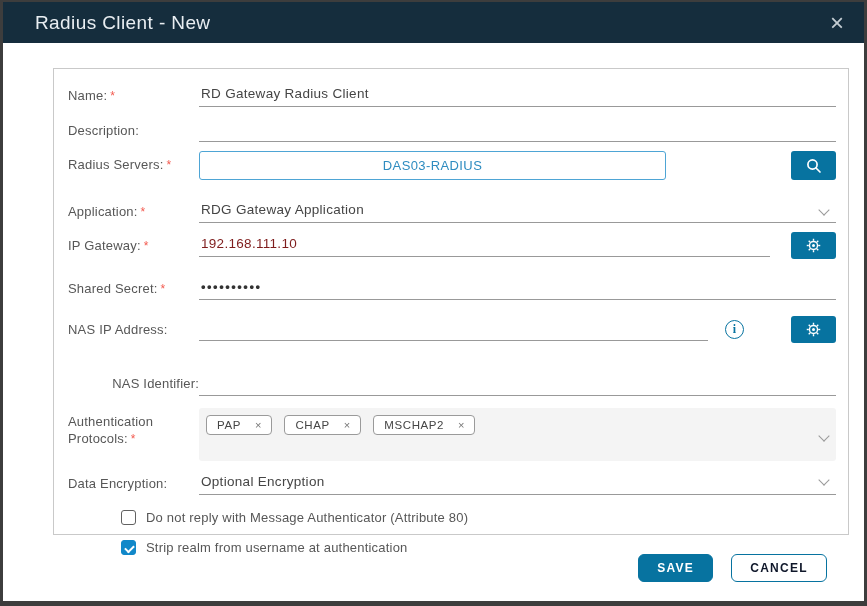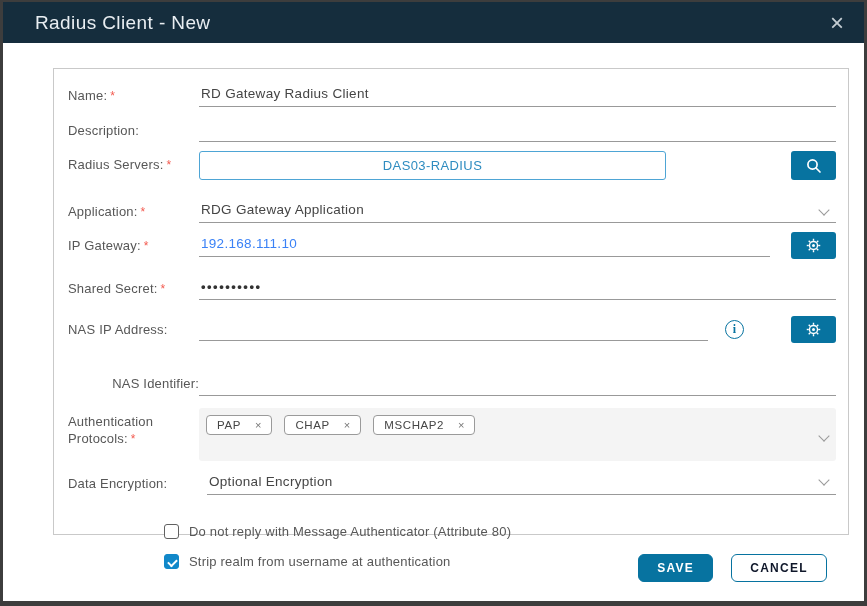--- a/index.html
+++ b/index.html
@@ -28,21 +28,21 @@
   .row-label {
     width:131px; flex:0 0 131px; color:#575757; font-size:13px;
     letter-spacing:.2px; padding-top:5px; line-height:17px;
   }
   .req { color:#f35a4f; margin-left:3px; font-size:12px; }
   .row-field { flex:1; position:relative; min-height:26px; }
   .u-input {
     border-bottom:1px solid #999; min-height:25px; font-size:13.5px;
     color:#454545; letter-spacing:.3px; padding:4px 2px 3px 2px; width:100%;
   }
-  .placeholder { color:#3b82f6; }
+  .placeholder { color:#7f1d1d; }
   .secret { font-weight:bold; letter-spacing:1.5px; color:#333; font-size:13px; }
   .chev {
     position:absolute; right:8px; width:8px; height:8px;
     border-right:1.6px solid #9a9a9a; border-bottom:1.6px solid #9a9a9a;
     transform:rotate(45deg);
   }
   .servers-box {
     display:inline-block; width:467px; height:29px; border:1px solid #4ea5d5;
     border-radius:3px; text-align:center; line-height:27px;
     color:#2e8cc0; font-size:13px; letter-spacing:.4px; background:#fff;
@@ -61,21 +61,21 @@
   .proto-box {
     background:#f4f4f4; border-radius:3px; height:53px; padding:7px 28px 7px 7px;
     position:relative;
   }
   .chip {
     display:inline-flex; align-items:center; background:#fff;
     border:1px solid #9a9a9a; border-radius:4px; padding:3px 9px 3px 10px;
     margin-right:8px; font-size:11.5px; color:#454545; letter-spacing:.6px;
   }
   .chip .x { margin-left:14px; color:#757575; font-size:11px; cursor:pointer; }
-  .cb-row { display:flex; align-items:center; margin-left:96px; }
+  .cb-row { display:flex; align-items:center; margin-left:53px; }
   .cb {
     width:15px; height:15px; border:1px solid #616161; border-radius:3px;
     background:#fff; flex:0 0 15px; position:relative; cursor:pointer;
   }
   .cb.checked { background:#1188c9; border-color:#1188c9; }
   .cb.checked::after {
     content:""; position:absolute; left:3px; top:3.5px; width:7px; height:4px;
     border-left:2px solid #fff; border-bottom:2px solid #fff;
     transform:rotate(-45deg);
   }
@@ -92,21 +92,21 @@
   .btn-outline { background:#fff; color:#0f172a; border:1.6px solid #0773a0; }
   .mb-name { margin-bottom:9px; }
   .mb-desc { margin-bottom:8px; }
   .mb-serv { margin-bottom:18px; }
   .mb-app  { margin-bottom:8px; }
   .mb-ip   { margin-bottom:15px; }
   .mb-sec  { margin-bottom:15px; }
   .mb-nasip{ margin-bottom:17px; }
   .mb-nasid{ margin-bottom:12px; }
   .mb-auth { margin-bottom:9px; }
-  .mb-enc  { margin-bottom:28px;gap:8px; }
+  .mb-enc  { margin-bottom:14px; }
   .mb-cb1  { margin-bottom:15px; }
 </style>
 </head>
 <body>
 
 <div class="window">
 
   <div class="titlebar">
     <span class="title">Radius Client - New</span>
     <span class="close">×</span>

